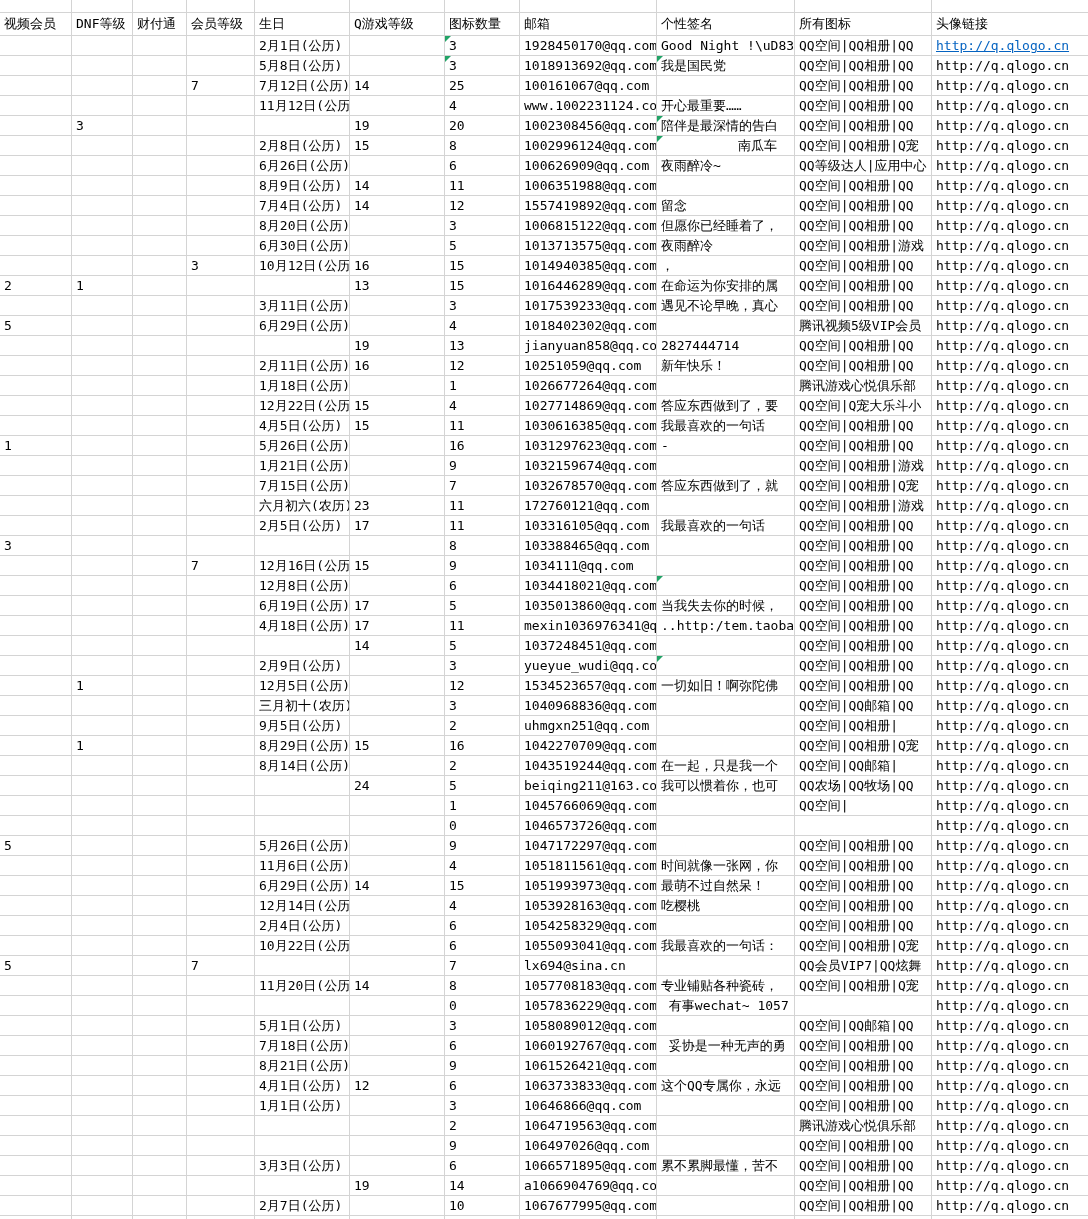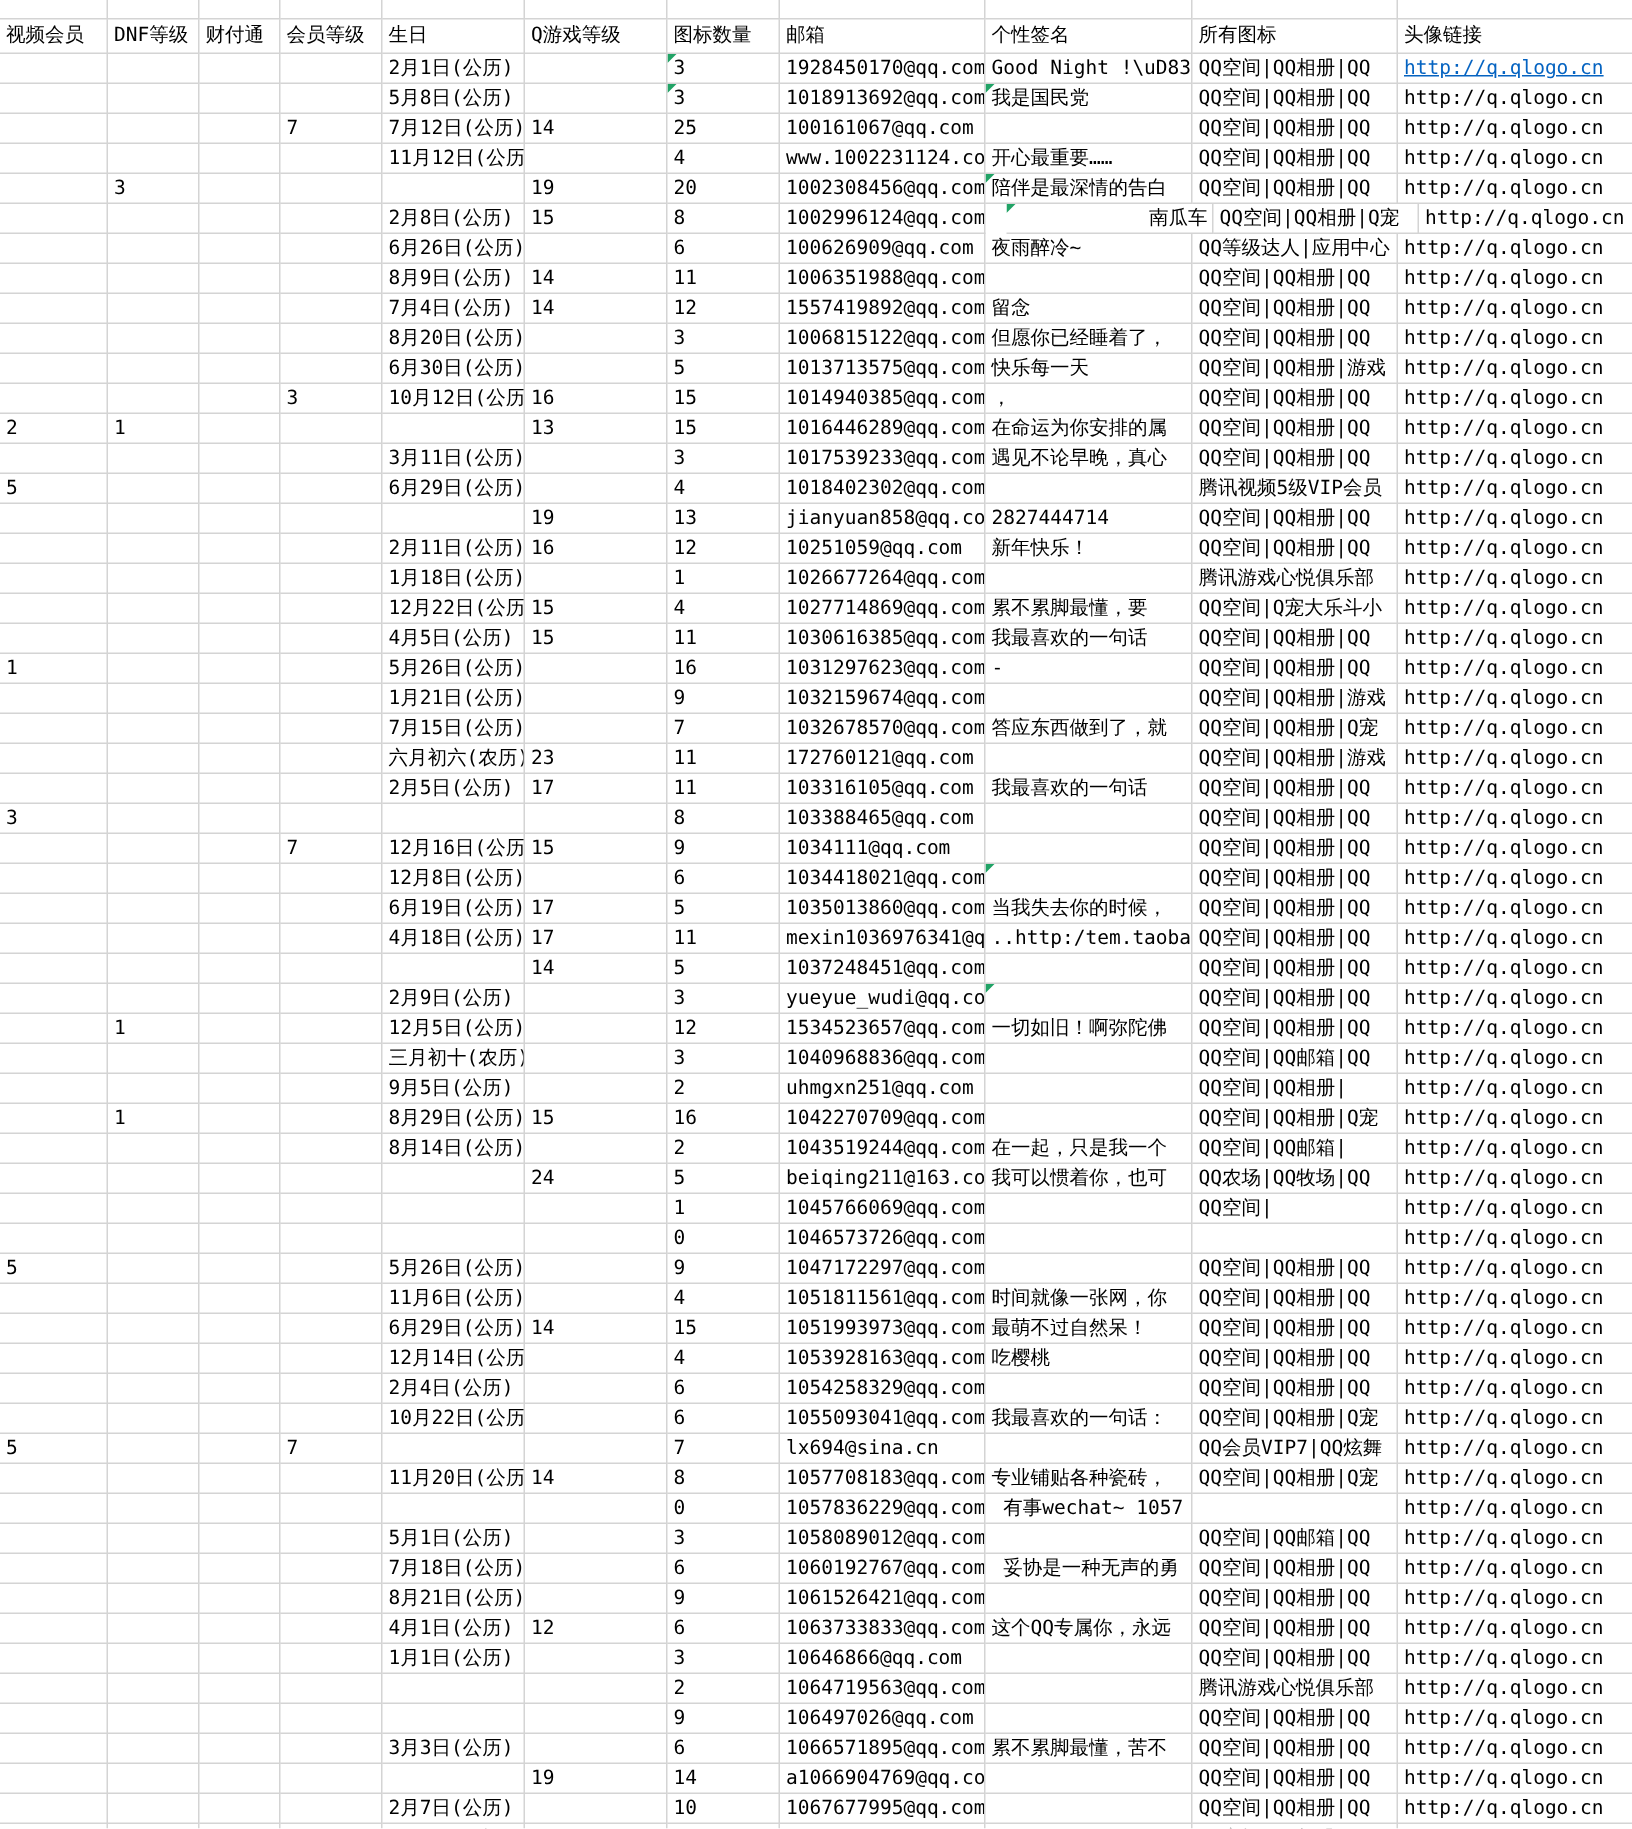--- a/index.html
+++ b/index.html
@@ -16,21 +16,21 @@
   .row.pbot{height:20px;}
   .cell{
     flex:none;height:100%;box-sizing:border-box;position:relative;
     border-right:1px solid #d4d4d4;border-bottom:1px solid #d4d4d4;
     padding:0 0 0 4px;line-height:19px;white-space:pre;overflow:hidden;
   }
   .c0{width:72px}.c1{width:61px}.c2{width:54px}.c3{width:68px}.c4{width:95px}
   .c5{width:95px}.c6{width:75px}.c7{width:137px}.c8{width:138px}.c9{width:137px}
   .c10{width:160px}
   .link{text-decoration:underline;}
-  .ar{text-align:right;padding-right:3px;margin-left:14px;}
+  .ar{text-align:right;padding-right:17px;}
   .tri{
     position:absolute;top:0;left:0;width:0;height:0;
     border-style:solid;border-width:6px 6px 0 0;
     border-color:#21a366 transparent transparent transparent;
   }
 </style>
 </head>
 <body>
 
 <div id="sheet">
@@ -192,21 +192,21 @@
     </div>
     <div class="row data">
       <div class="cell c0"></div>
       <div class="cell c1"></div>
       <div class="cell c2"></div>
       <div class="cell c3"></div>
       <div class="cell c4">6月30日(公历)</div>
       <div class="cell c5"></div>
       <div class="cell c6">5</div>
       <div class="cell c7">1013713575@qq.com</div>
-      <div class="cell c8">快乐每一天</div>
+      <div class="cell c8">夜雨醉冷</div>
       <div class="cell c9">QQ空间|QQ相册|游戏</div>
       <div class="cell c10">http://q.qlogo.cn</div>
     </div>
     <div class="row data">
       <div class="cell c0"></div>
       <div class="cell c1"></div>
       <div class="cell c2"></div>
       <div class="cell c3">3</div>
       <div class="cell c4">10月12日(公历)</div>
       <div class="cell c5">16</div>
@@ -296,21 +296,21 @@
     </div>
     <div class="row data">
       <div class="cell c0"></div>
       <div class="cell c1"></div>
       <div class="cell c2"></div>
       <div class="cell c3"></div>
       <div class="cell c4">12月22日(公历)</div>
       <div class="cell c5">15</div>
       <div class="cell c6">4</div>
       <div class="cell c7">1027714869@qq.com</div>
-      <div class="cell c8">累不累脚最懂，要</div>
+      <div class="cell c8">答应东西做到了，要</div>
       <div class="cell c9">QQ空间|Q宠大乐斗小</div>
       <div class="cell c10">http://q.qlogo.cn</div>
     </div>
     <div class="row data">
       <div class="cell c0"></div>
       <div class="cell c1"></div>
       <div class="cell c2"></div>
       <div class="cell c3"></div>
       <div class="cell c4">4月5日(公历)</div>
       <div class="cell c5">15</div>

